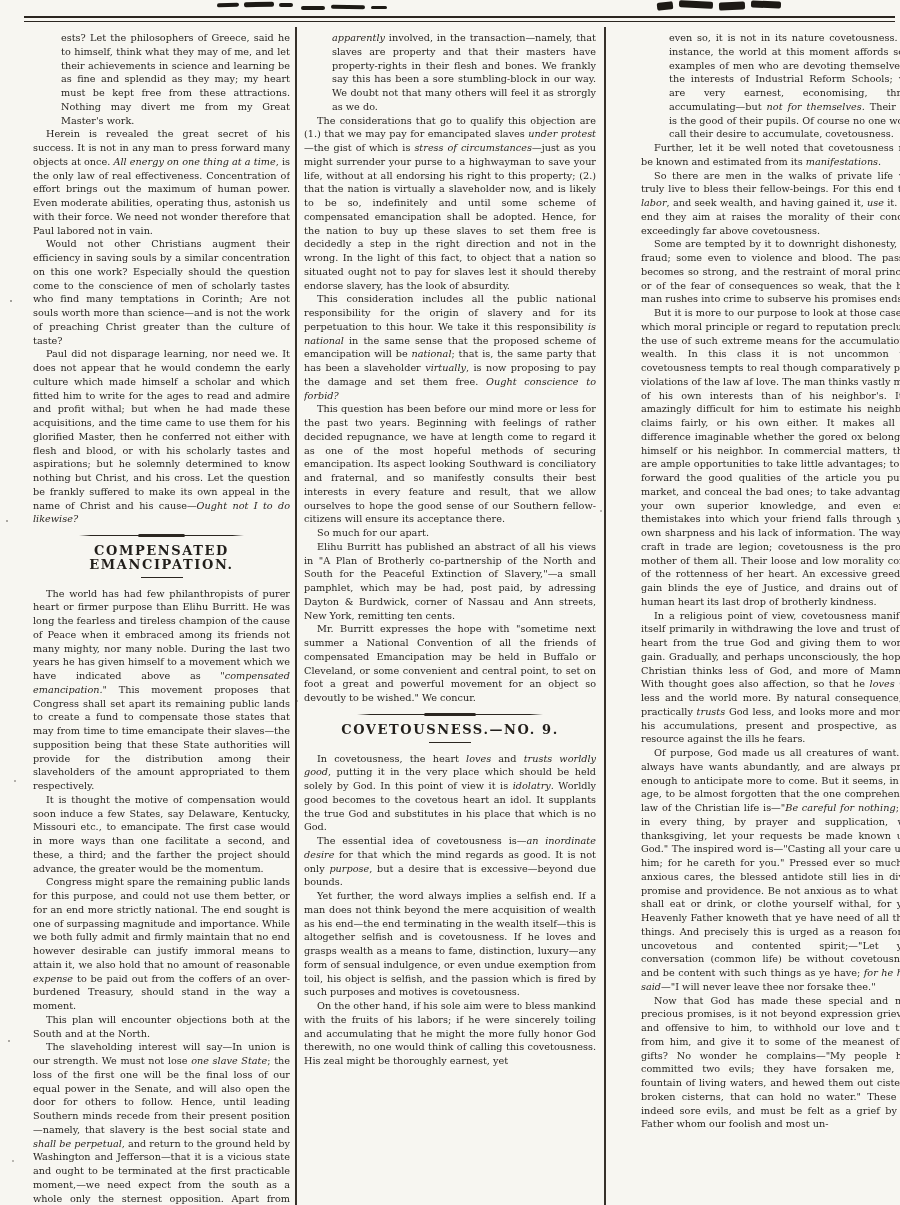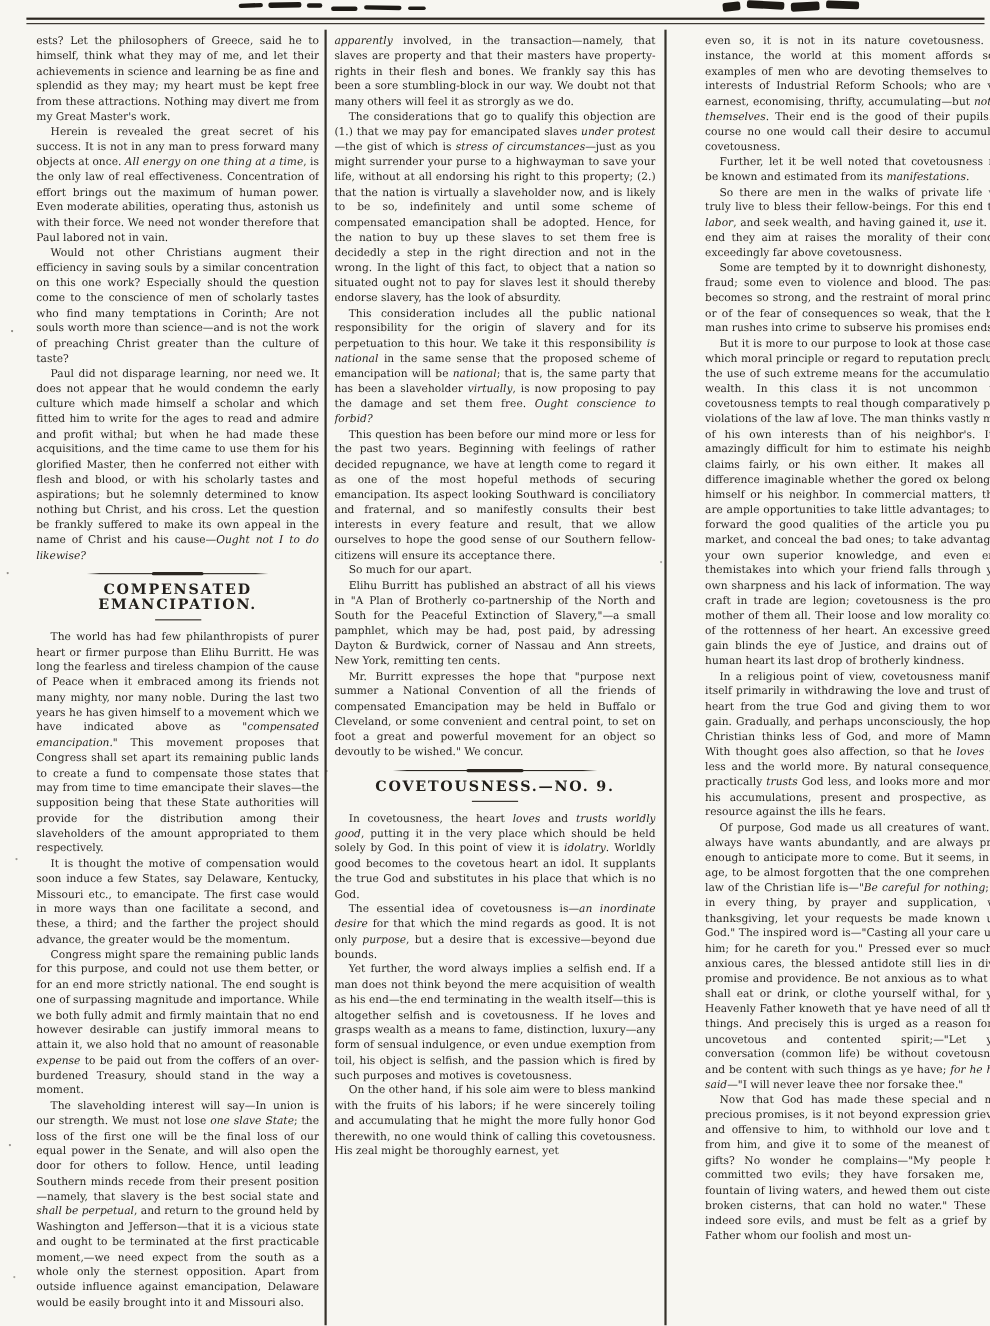--- a/index.html
+++ b/index.html
@@ -38,21 +38,21 @@
   .vrule-2{left:604px;}
   
   .col{
     position:absolute;top:31px;bottom:0;overflow:hidden;
     font-size:9.7px;line-height:13.75px;text-align:justify;
   }
   .col-1{left:33px;width:257px;}
   .col-2{left:304px;width:292px;}
   .col-3{left:641px;width:278px;}
   p{margin:0;text-indent:13px;}
-  p.noindent{text-indent:0;}
+  p.noindent{text-indent:0;margin-left:28px;}
   em{}
   
   .article-divider{position:relative;width:64%;height:5px;margin:7px auto 6px;}
   .article-divider::before{content:"";position:absolute;left:0;right:0;top:2px;height:1px;
     background:linear-gradient(90deg,rgba(43,38,32,0),#2b2620 7%,#2b2620 93%,rgba(43,38,32,0));}
   .article-divider::after{content:"";position:absolute;left:36%;right:36%;top:1px;height:3px;
     background:#2b2620;border-radius:2px;}
   .article-heading{
     text-align:center;font-weight:bold;font-size:13px;letter-spacing:1.6px;
     margin:5px 0 0 0;text-indent:0;
@@ -84,32 +84,33 @@
     <p class="rich noindent">ests? Let the philosophers of Greece, said he to himself, think what they may of me, and let their achievements in science and learning be as fine and splendid as they may; my heart must be kept free from these attractions. Nothing may divert me from my Great Master's work.</p>
     <p class="rich">Herein is revealed the great secret of his success. It is not in any man to press forward many objects at once. <em>All energy on one thing at a time</em>, is the only law of real effectiveness. Concentration of effort brings out the maximum of human power. Even moderate abilities, operating thus, astonish us with their force. We need not wonder therefore that Paul labored not in vain.</p>
     <p class="rich">Would not other Christians augment their efficiency in saving souls by a similar concentration on this one work? Especially should the question come to the conscience of men of scholarly tastes who find many temptations in Corinth; Are not souls worth more than science—and is not the work of preaching Christ greater than the culture of taste?</p>
     <p class="rich">Paul did not disparage learning, nor need we. It does not appear that he would condemn the early culture which made himself a scholar and which fitted him to write for the ages to read and admire and profit withal; but when he had made these acquisitions, and the time came to use them for his glorified Master, then he conferred not either with flesh and blood, or with his scholarly tastes and aspirations; but he solemnly determined to know nothing but Christ, and his cross. Let the question be frankly suffered to make its own appeal in the name of Christ and his cause—<em>Ought not I to do likewise?</em></p>
     <div class="article-divider"></div>
     <h2 class="article-heading">COMPENSATED EMANCIPATION.</h2>
     <div class="heading-rule"></div>
     <p class="rich">The world has had few philanthropists of purer heart or firmer purpose than Elihu Burritt. He was long the fearless and tireless champion of the cause of Peace when it embraced among its friends not many mighty, nor many noble. During the last two years he has given himself to a movement which we have indicated above as "<em>compensated emancipation.</em>" This movement proposes that Congress shall set apart its remaining public lands to create a fund to compensate those states that may from time to time emancipate their slaves—the supposition being that these State authorities will provide for the distribution among their slaveholders of the amount appropriated to them respectively.</p>
     <p class="rich">It is thought the motive of compensation would soon induce a few States, say Delaware, Kentucky, Missouri etc., to emancipate. The first case would in more ways than one facilitate a second, and these, a third; and the farther the project should advance, the greater would be the momentum.</p>
     <p class="rich">Congress might spare the remaining public lands for this purpose, and could not use them better, or for an end more strictly national. The end sought is one of surpassing magnitude and importance. While we both fully admit and firmly maintain that no end however desirable can justify immoral means to attain it, we also hold that no amount of reasonable <em>expense</em> to be paid out from the coffers of an over-burdened Treasury, should stand in the way a moment.</p>
+    <p class="rich">This plan will encounter objections both at the South and at the North.</p>
     <p class="rich">The slaveholding interest will say—In union is our strength. We must not lose <em>one slave State</em>; the loss of the first one will be the final loss of our equal power in the Senate, and will also open the door for others to follow. Hence, until leading Southern minds recede from their present position—namely, that slavery is the best social state and <em>shall be perpetual</em>, and return to the ground held by Washington and Jefferson—that it is a vicious state and ought to be terminated at the first practicable moment,—we need expect from the south as a whole only the sternest opposition. Apart from outside influence against emancipation, Delaware would be easily brought into it and Missouri also.</p>
 
   </div>
 
   <div class="col col-2">
     <p class="rich noindent"><em>apparently</em> involved, in the transaction—namely, that slaves are property and that their masters have property-rights in their flesh and bones. We frankly say this has been a sore stumbling-block in our way. We doubt not that many others will feel it as strorgly as we do.</p>
     <p class="rich">The considerations that go to qualify this objection are (1.) that we may pay for emancipated slaves <em>under protest</em>—the gist of which is <em>stress of circumstances</em>—just as you might surrender your purse to a highwayman to save your life, without at all endorsing his right to this property; (2.) that the nation is virtually a slaveholder now, and is likely to be so, indefinitely and until some scheme of compensated emancipation shall be adopted. Hence, for the nation to buy up these slaves to set them free is decidedly a step in the right direction and not in the wrong. In the light of this fact, to object that a nation so situated ought not to pay for slaves lest it should thereby endorse slavery, has the look of absurdity.</p>
     <p class="rich">This consideration includes all the public national responsibility for the origin of slavery and for its perpetuation to this hour. We take it this responsibility <em>is national</em> in the same sense that the proposed scheme of emancipation will be <em>national</em>; that is, the same party that has been a slaveholder <em>virtually</em>, is now proposing to pay the damage and set them free. <em>Ought conscience to forbid?</em></p>
     <p class="rich">This question has been before our mind more or less for the past two years. Beginning with feelings of rather decided repugnance, we have at length come to regard it as one of the most hopeful methods of securing emancipation. Its aspect looking Southward is conciliatory and fraternal, and so manifestly consults their best interests in every feature and result, that we allow ourselves to hope the good sense of our Southern fellow-citizens will ensure its acceptance there.</p>
     <p class="rich">So much for our apart.</p>
     <p class="rich">Elihu Burritt has published an abstract of all his views in "A Plan of Brotherly co-partnership of the North and South for the Peaceful Extinction of Slavery,"—a small pamphlet, which may be had, post paid, by adressing Dayton &amp; Burdwick, corner of Nassau and Ann streets, New York, remitting ten cents.</p>
-    <p class="rich">Mr. Burritt expresses the hope that "purpose next summer a National Convention of all the friends of compensated Emancipation may be held in Buffalo or Cleveland, or some convenient and central point, to set on foot a great and powerful movement for an object so devoutly to be wished." We concur.</p>
+    <p class="rich">Mr. Burritt expresses the hope with "sometime next summer a National Convention of all the friends of compensated Emancipation may be held in Buffalo or Cleveland, or some convenient and central point, to set on foot a great and powerful movement for an object so devoutly to be wished." We concur.</p>
     <div class="article-divider"></div>
     <h2 class="article-heading">COVETOUSNESS.—NO. 9.</h2>
     <div class="heading-rule"></div>
     <p class="rich">In covetousness, the heart <em>loves</em> and <em>trusts worldly good</em>, putting it in the very place which should be held solely by God. In this point of view it is <em>idolatry</em>. Worldly good becomes to the covetous heart an idol. It supplants the true God and substitutes in his place that which is no God.</p>
     <p class="rich">The essential idea of covetousness is—<em>an inordinate desire</em> for that which the mind regards as good. It is not only <em>purpose</em>, but a desire that is excessive—beyond due bounds.</p>
     <p class="rich">Yet further, the word always implies a selfish end. If a man does not think beyond the mere acquisition of wealth as his end—the end terminating in the wealth itself—this is altogether selfish and is covetousness. If he loves and grasps wealth as a means to fame, distinction, luxury—any form of sensual indulgence, or even undue exemption from toil, his object is selfish, and the passion which is fired by such purposes and motives is covetousness.</p>
     <p class="rich">On the other hand, if his sole aim were to bless mankind with the fruits of his labors; if he were sincerely toiling and accumulating that he might the more fully honor God therewith, no one would think of calling this covetousness. His zeal might be thoroughly earnest, yet</p>
   </div>
 
   <div class="col col-3">

